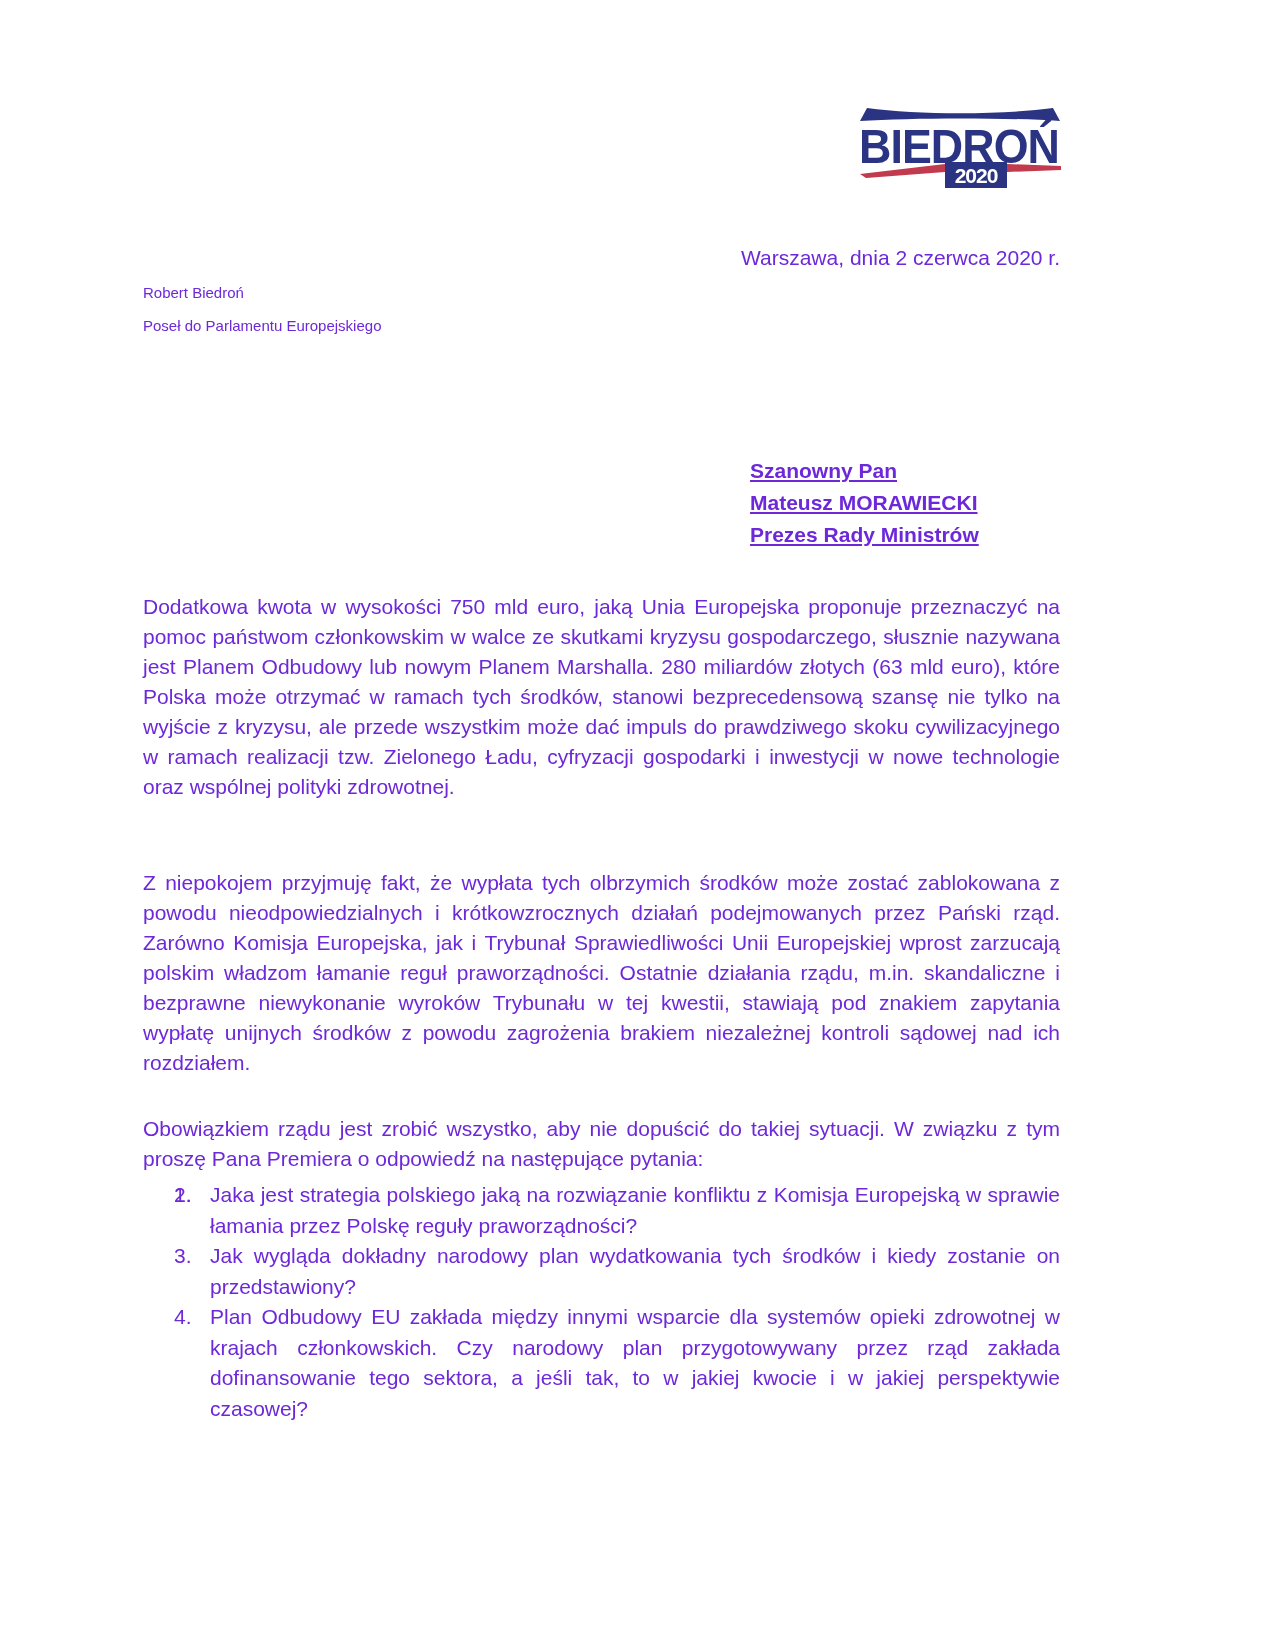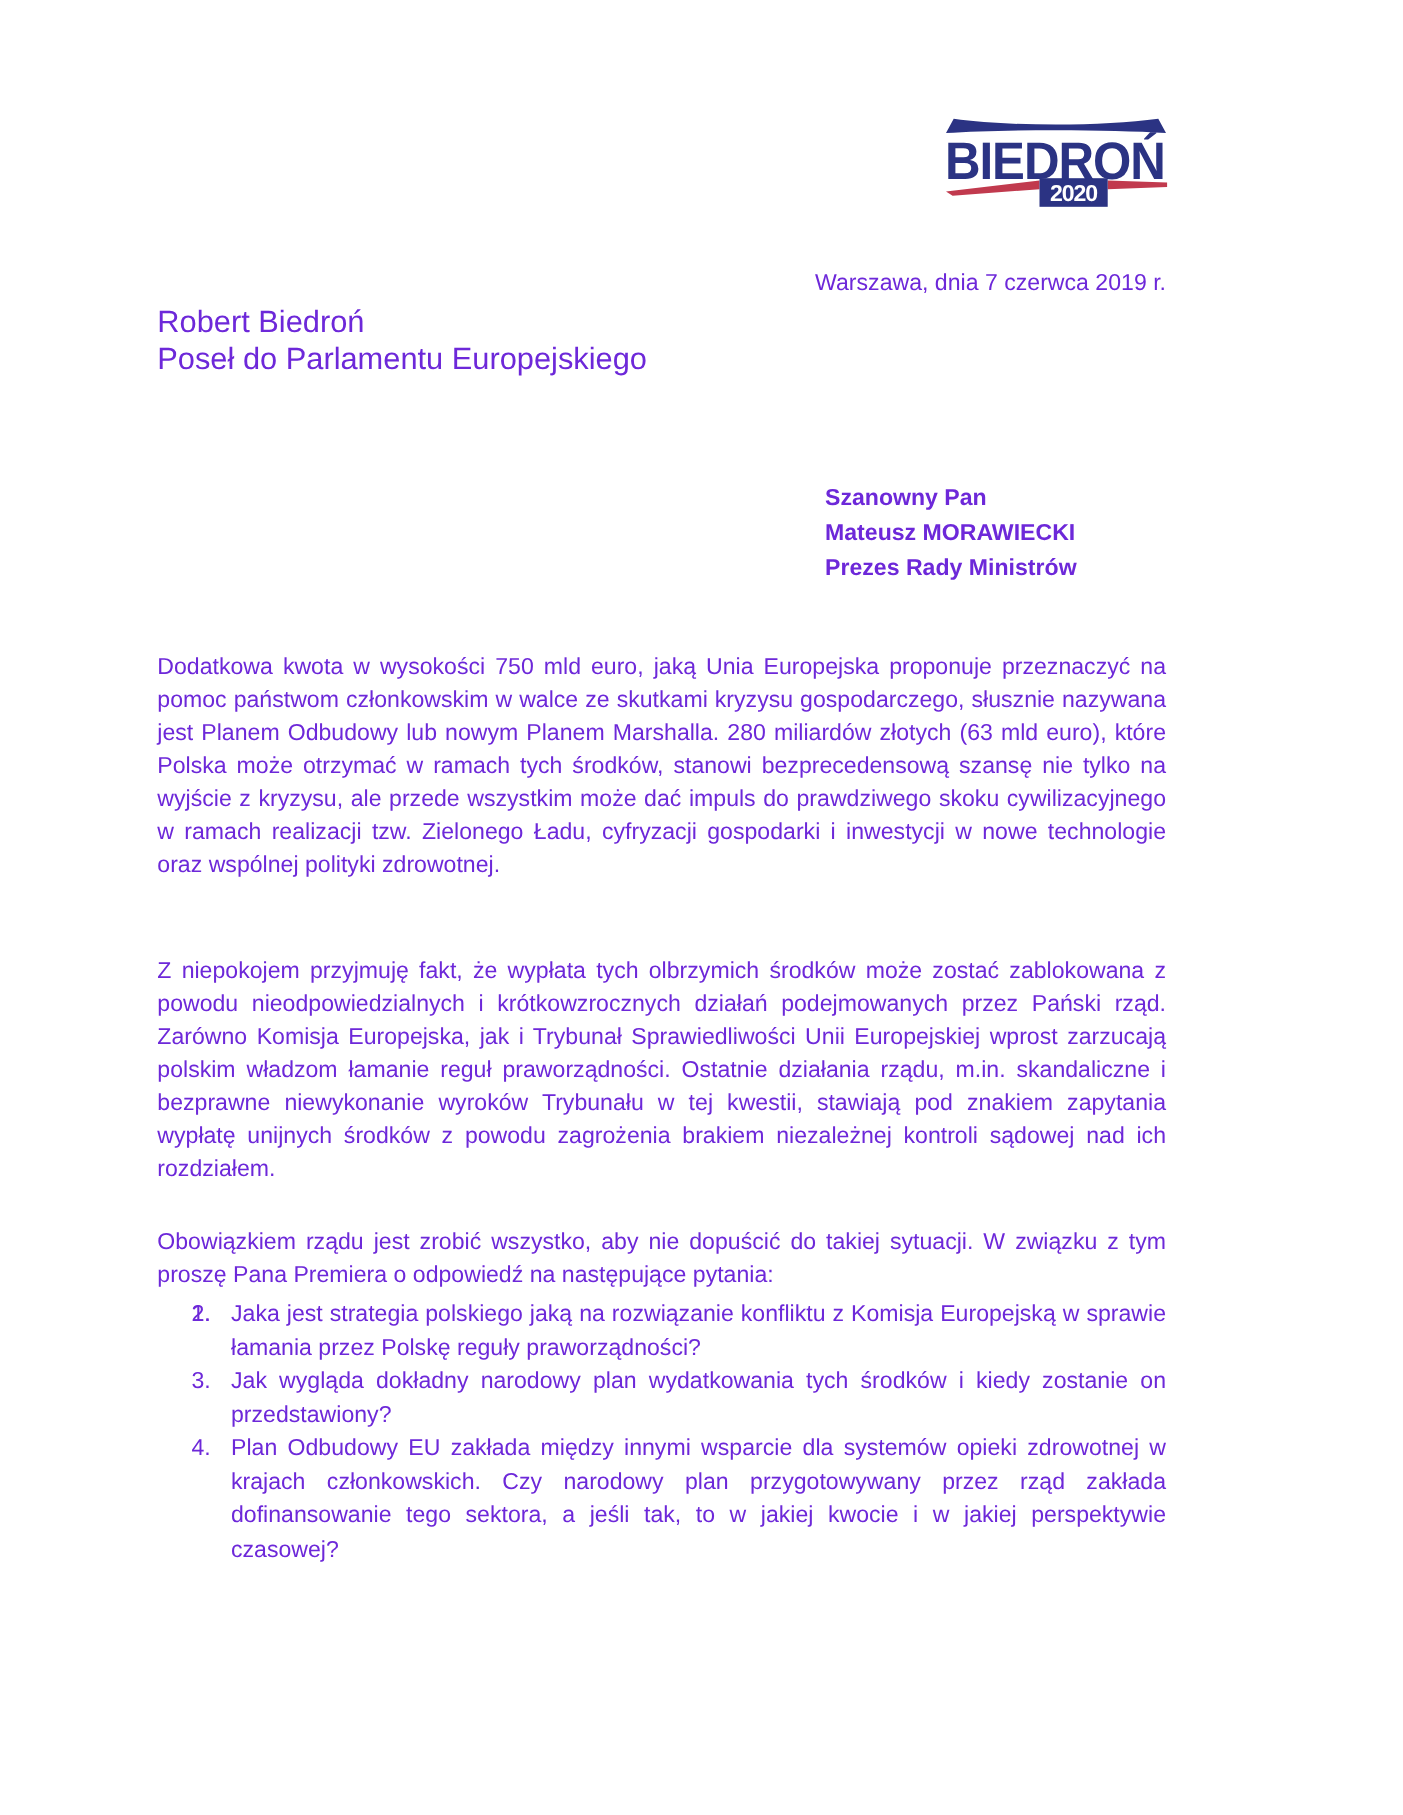--- a/index.html
+++ b/index.html
@@ -36,30 +36,31 @@
     top: 243px;
     right: 215px;
     font-size: 21px;
     line-height: 30px;
     white-space: nowrap;
   }
   .sender-block {
     position: absolute;
     left: 143px;
     top: 276px;
-    font-size: 28px;
+    font-size: 15px;
     line-height: 33px;
   }
   .recipient-block {
     position: absolute;
     left: 750px;
-    top: 437px;
+    top: 455px;
     font-size: 21px;
     line-height: 32px;
     font-weight: bold;
+    text-decoration: underline;
   }
   
   .body-text {
     position: absolute;
     left: 143px;
     top: 592px;
     width: 917px;
     font-size: 21px;
     line-height: 30px;
     text-align: justify;
@@ -99,21 +100,21 @@
 
       <path d="M2,79 L87,69 L87,77 L8,83 Z" fill="#c13a4e"></path>
 
       <path d="M149,69 L203,71 L203,75 L149,77 Z" fill="#c13a4e"></path>
 
       <rect x="87" y="67" width="62" height="26" fill="#2b3383"></rect>
       <text class="logo-word" x="118" y="88" font-size="21" fill="#ffffff" text-anchor="middle">2020</text>
     </svg>
   </div>
 
-  <div class="date-line">Warszawa, dnia 7 czerwca 2019 r.</div>
+  <div class="date-line">Warszawa, dnia 2 czerwca 2020 r.</div>
 
   <div class="sender-block">
     <div>Robert Biedroń</div>
     <div>Poseł do Parlamentu Europejskiego</div>
   </div>
 
   <div class="recipient-block">
     <div>Szanowny Pan</div>
     <div>Mateusz MORAWIECKI</div>
     <div>Prezes Rady Ministrów</div>

